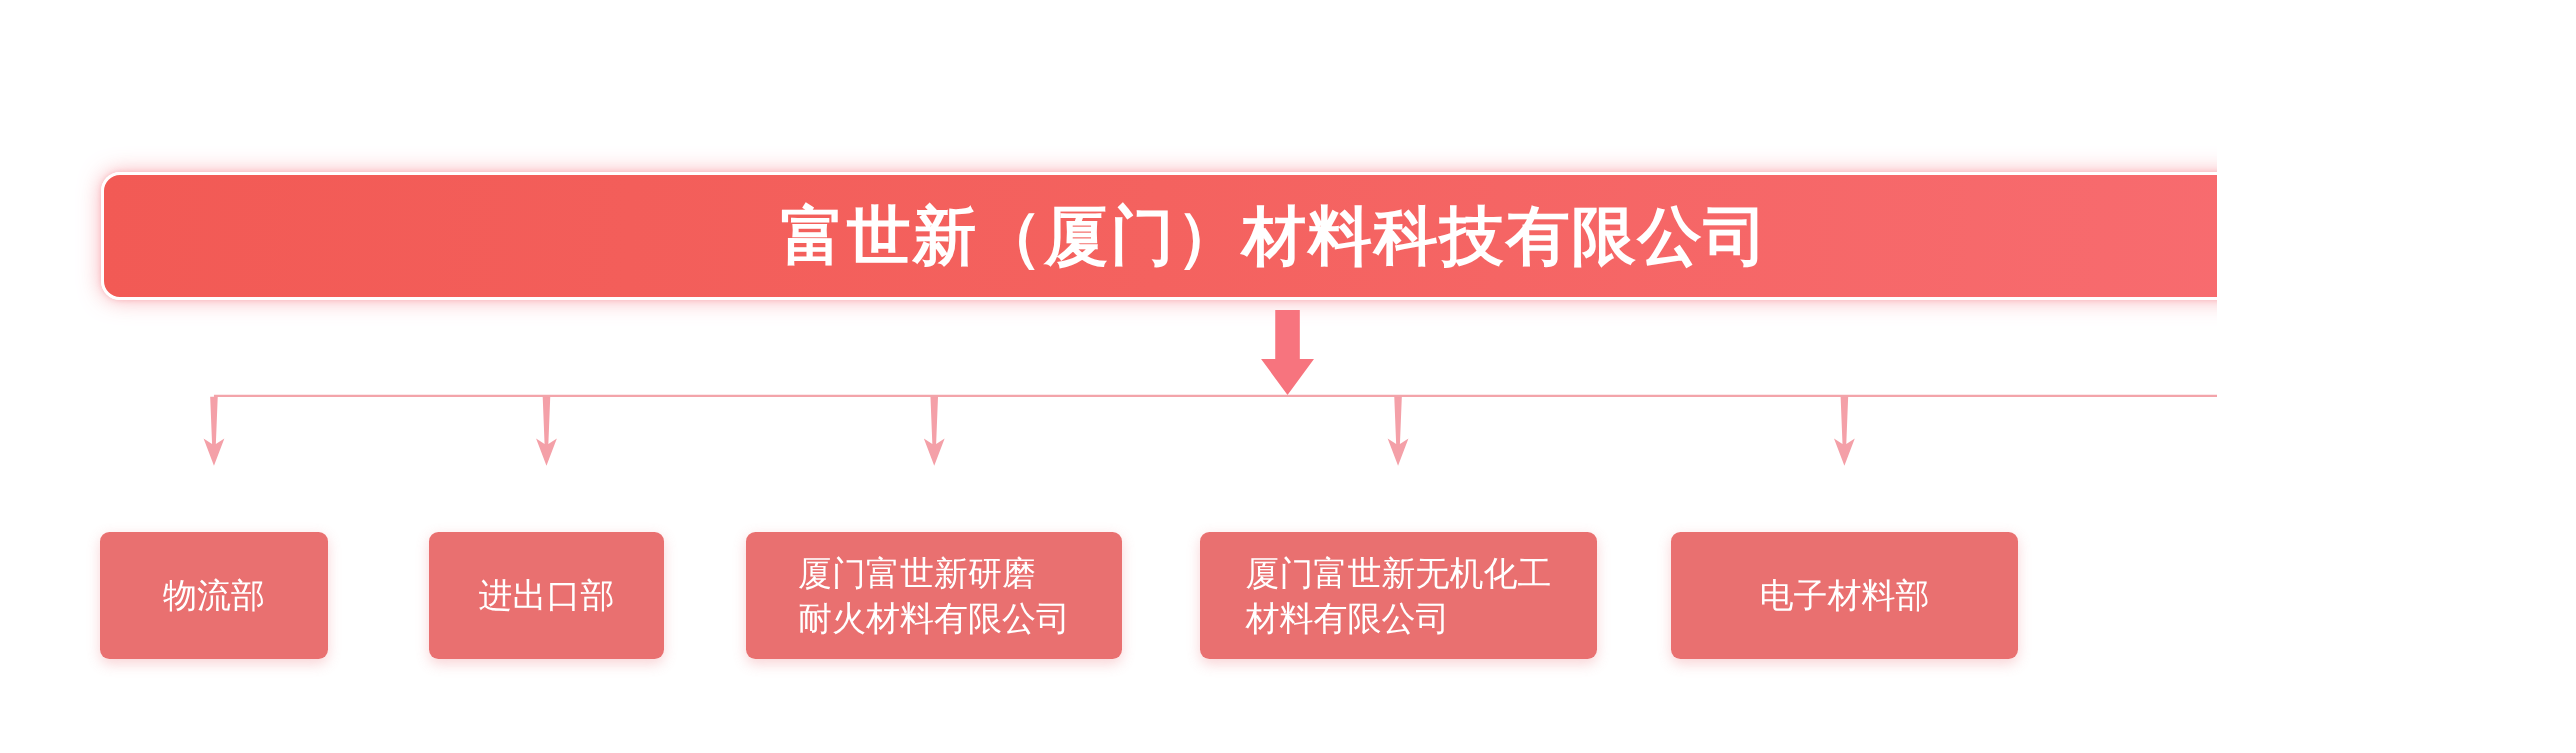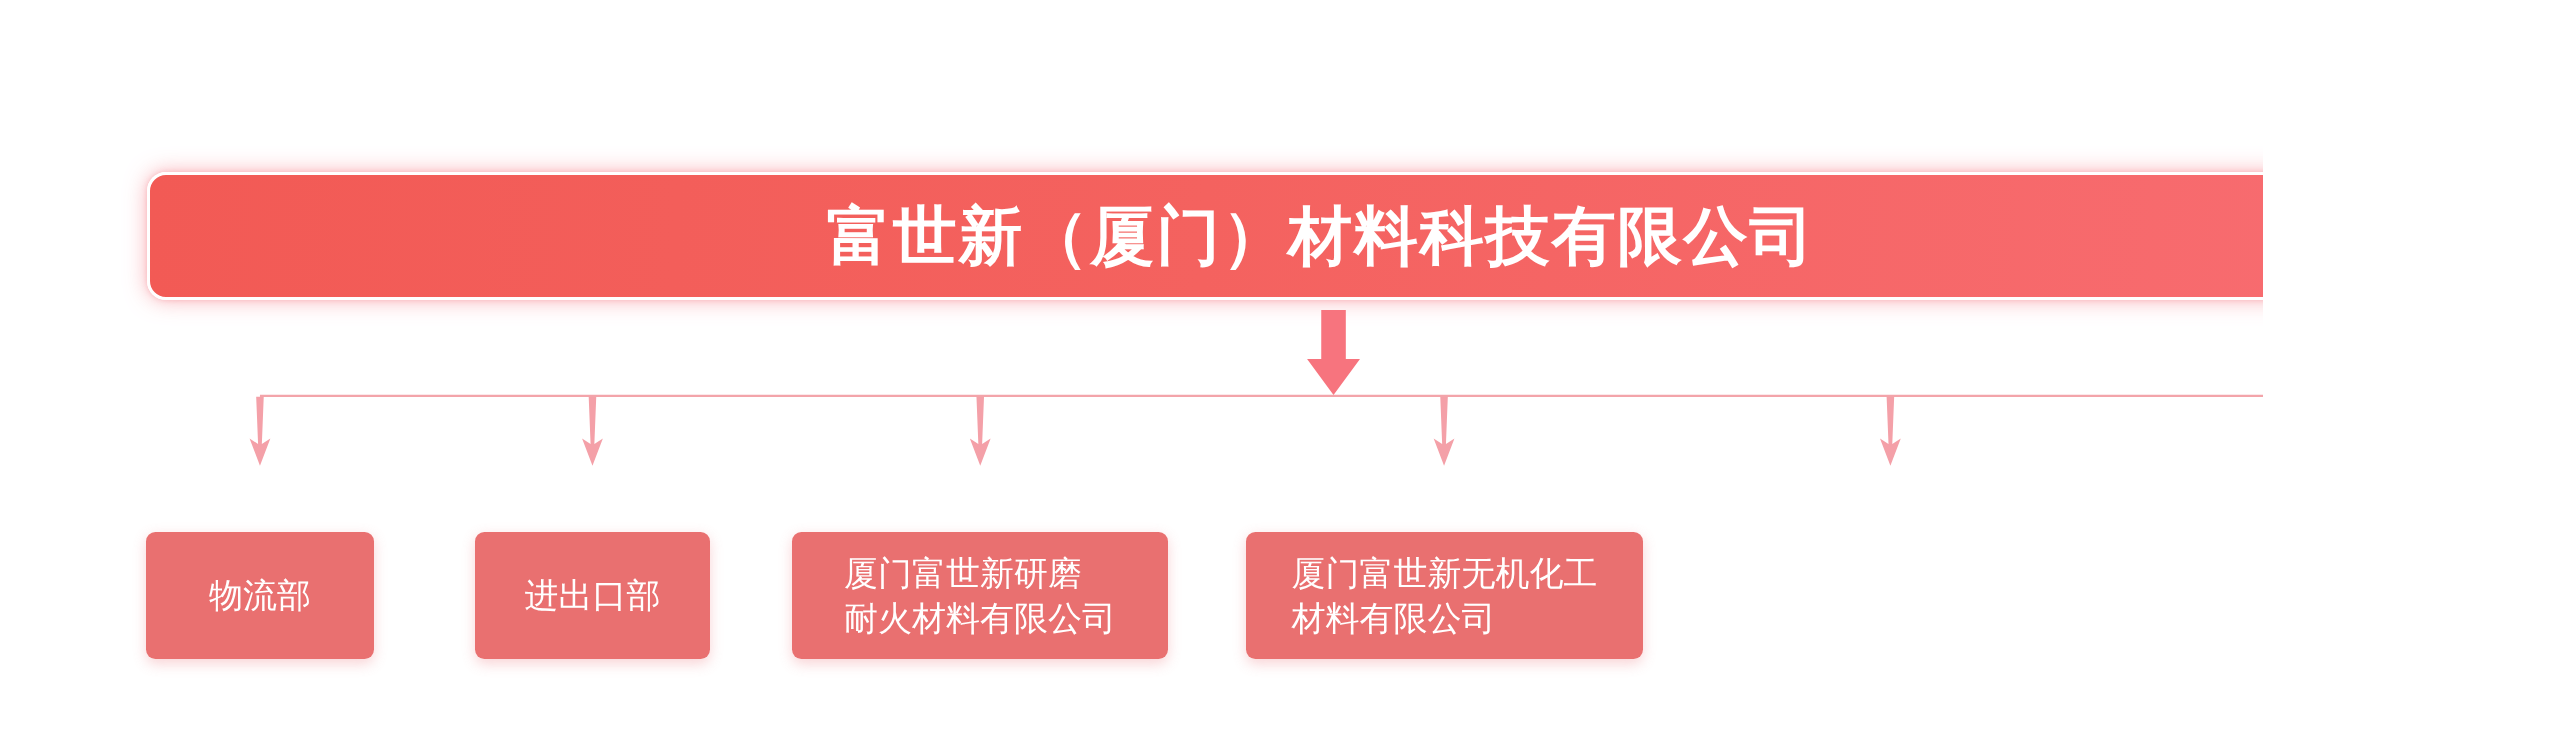--- a/index.html
+++ b/index.html
@@ -2,21 +2,20 @@
 <html style="--main-box-start: #f25a55; --main-box-mid: #f4625f; --main-box-end: #f86d72; --child-box: #e97070; --big-arrow: #f7747e; --connector: #f3a4aa; --small-arrow: #f4a0a8; --text: #ffffff;font-size:15px"><head>
 <meta charset="utf-8">
 <style>
   html,body{margin:0;padding:0;background:#ffffff;}
   .canvas{
     position:relative;
     width:2217px;height:754px;
     background:#ffffff;
     font-family:"Liberation Sans","DejaVu Sans",sans-serif;
     overflow:hidden;
-    margin-left:46px;
   }
   .root-box{
     position:absolute;left:101px;top:172px;width:2348px;height:128px;
     box-sizing:border-box;
     border-radius:19px;
     border:3.8px solid #ffffff;
     background:linear-gradient(93deg,var(--main-box-start,#f25a55) 0%,var(--main-box-mid,#f4625f) 45%,var(--main-box-end,#f86d72) 100%);
     box-shadow:0 0 21px rgba(248,158,166,.8),0 0 5.7px rgba(248,158,166,.55);
     display:flex;align-items:center;justify-content:center;
   }
@@ -75,15 +74,18 @@
     <span class="child-label">物流部</span>
   </div>
   <div class="child-box c4">
     <span class="child-label">厦门富世新无机化工
 材料有限公司</span>
   </div>
   <div class="child-box c3">
     <span class="child-label">厦门富世新研磨
 耐火材料有限公司</span>
   </div>
+  <div class="child-box c5">
+    <span class="child-label">电子材料部</span>
+  </div>
 
 </div>
 
 
 </body></html>

